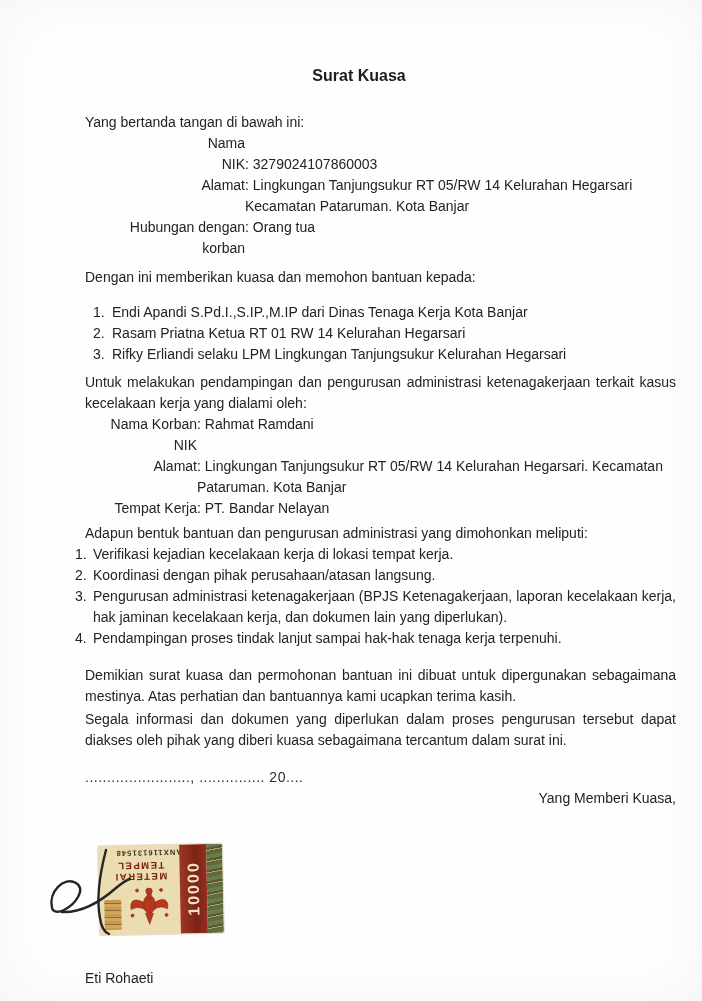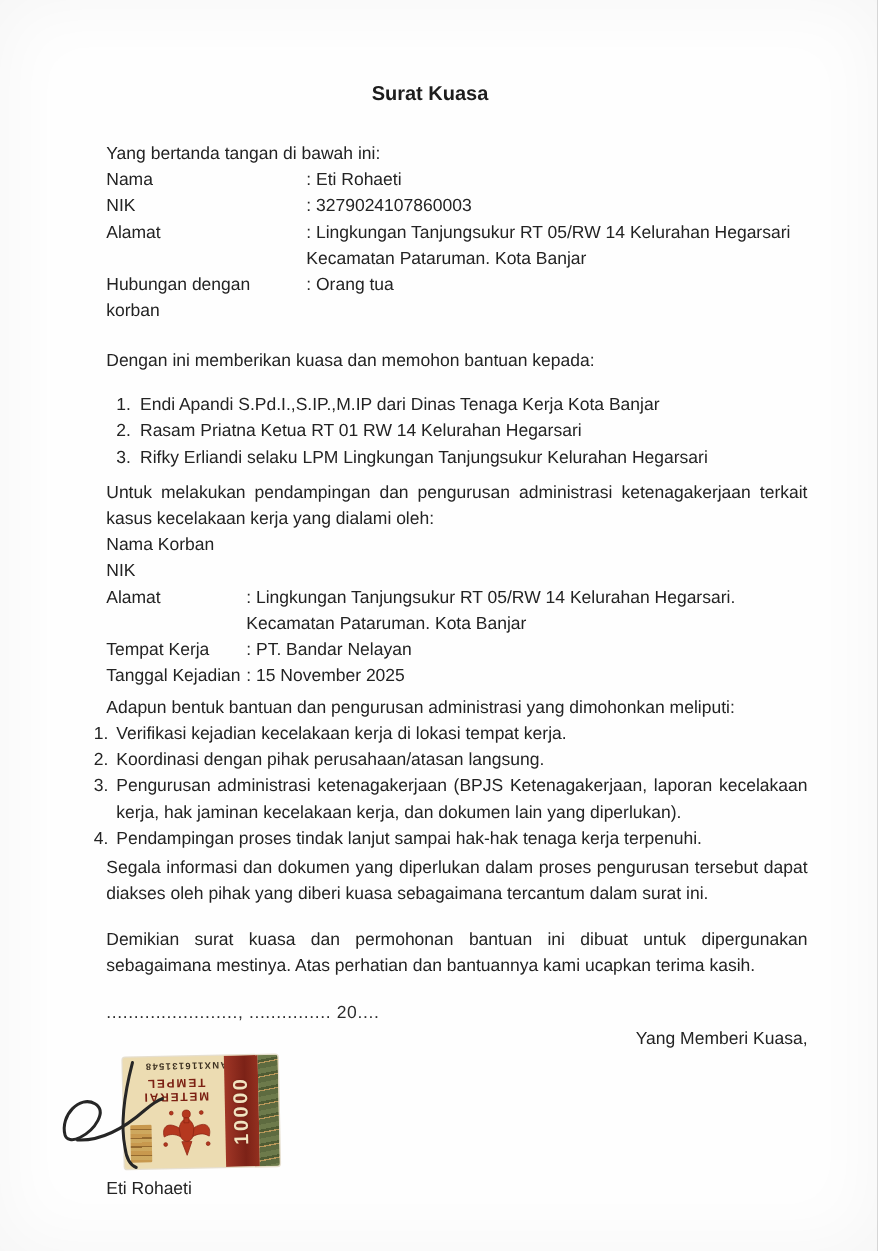--- a/index.html
+++ b/index.html
@@ -3,43 +3,43 @@
 <meta charset="utf-8">
 <style>
   html,body{margin:0;padding:0;}
   body{background:#9a9a9a;font-family:"Liberation Sans","DejaVu Sans",sans-serif;}
   .page{
     position:relative;width:702px;height:1001px;margin:0 auto;
     background:#fefefe;overflow:hidden;color:#232323;
     font-size:14px;line-height:21px;
     box-shadow:inset 0 0 60px rgba(0,0,0,0.04);
   }
-  .content{padding:66px 56px 0 85px;}
+  .content{padding:66px 26px 0 85px;}
   .title{font-size:16px;line-height:20px;font-weight:bold;text-align:center;
          margin:0 -42px 26px -85px;color:#1d1d1d;}
   .opening{margin:0 0 15px 0;}
   .fieldrow{display:flex;align-items:flex-start;}
-  .fieldrow .lbl{flex:0 0 auto;}
+  .fieldrow .lbl{flex:0 0 auto;text-align:right;}
   .grantor .lbl{width:160px;}
   .victim .lbl{width:112px;}
   .fieldrow .val{flex:1 1 auto;}
   .para{margin:0;}
   .justify{text-align:justify;}
   .numlist{margin:0;}
   .numitem{display:flex;}
   .numitem .num{flex:0 0 18px;}
   .numitem .itxt{flex:1 1 auto;}
   .recipients{margin-left:8px;}
   .recipients .num{flex:0 0 19px;}
   .assistance{margin-left:-10px;}
-  .mt14{margin-top:14px;} .mt15{margin-top:19px;} .mt16{margin-top:16px;}
+  .mt14{margin-top:14px;} .mt15{margin-top:8px;} .mt16{margin-top:16px;}
   .mt7{margin-top:7px;} .mt4{margin-top:4px;} .mt2{margin-top:2px;}
   .dateline{margin-top:16px;letter-spacing:0.5px;color:#2c2c2c;}
   .signblock{margin-top:0;text-align:right;}
-  .signer-name{position:absolute;left:85px;top:940px;}
+  .signer-name{position:absolute;left:85px;top:968px;}
 
   
   .stamp{
     position:absolute;left:99px;top:845px;width:124px;height:89px;
     background:#ecdcb2;transform:rotate(-1.2deg);overflow:hidden;
     border-radius:2px;box-shadow:0 0 0 1px rgba(160,130,70,0.25);
   }
   .stamp-serial{
     position:absolute;top:3px;left:6px;width:100px;
     transform:rotate(180deg);transform-origin:center;
@@ -80,21 +80,20 @@
 <div class="page">
   <div class="content">
 
     <h1 class="title">Surat Kuasa</h1>
 
     <p class="para opening">Yang bertanda tangan di bawah ini:</p>
 
     <div class="grantor">
       <div class="fieldrow">
         <span class="lbl">Nama</span>
-        <span class="val">: Eti Rohaeti</span>
       </div>
       <div class="fieldrow">
         <span class="lbl">NIK</span>
         <span class="val">: 3279024107860003</span>
       </div>
       <div class="fieldrow">
         <span class="lbl">Alamat</span>
         <span class="val">: Lingkungan Tanjungsukur RT 05/RW 14 Kelurahan Hegarsari Kecamatan Pataruman. Kota Banjar</span>
       </div>
       <div class="fieldrow">
@@ -118,36 +117,33 @@
         <span class="num">3.</span>
         <div class="itxt">Rifky Erliandi selaku LPM Lingkungan Tanjungsukur Kelurahan  Hegarsari</div>
       </div>
     </div>
 
     <p class="para justify mt7">Untuk melakukan pendampingan dan pengurusan administrasi ketenagakerjaan terkait kasus kecelakaan kerja yang dialami oleh:</p>
 
     <div class="victim">
       <div class="fieldrow">
         <span class="lbl">Nama Korban</span>
+        <span class="val">: Rahmat Ramdani</span>
       </div>
       <div class="fieldrow">
         <span class="lbl">NIK</span>
       </div>
       <div class="fieldrow">
         <span class="lbl">Alamat</span>
         <span class="val">: Lingkungan Tanjungsukur RT 05/RW 14 Kelurahan Hegarsari. Kecamatan Pataruman. Kota Banjar</span>
       </div>
       <div class="fieldrow">
         <span class="lbl">Tempat Kerja</span>
         <span class="val">: PT. Bandar Nelayan</span>
       </div>
-      <div class="fieldrow">
-        <span class="lbl">Tanggal Kejadian</span>
-        <span class="val">: 15 November 2025</span>
-      </div>
     </div>
 
     <p class="para mt4">Adapun bentuk bantuan dan pengurusan administrasi yang dimohonkan meliputi:</p>
 
     <div class="numlist assistance">
       <div class="numitem">
         <span class="num">1.</span>
         <div class="itxt justify">Verifikasi kejadian kecelakaan kerja di lokasi tempat kerja.</div>
       </div>
       <div class="numitem">
@@ -157,23 +153,23 @@
       <div class="numitem">
         <span class="num">3.</span>
         <div class="itxt justify">Pengurusan administrasi ketenagakerjaan (BPJS Ketenagakerjaan, laporan kecelakaan kerja, hak jaminan kecelakaan kerja, dan dokumen lain yang diperlukan).</div>
       </div>
       <div class="numitem">
         <span class="num">4.</span>
         <div class="itxt justify">Pendampingan proses tindak lanjut sampai hak-hak tenaga kerja terpenuhi.</div>
       </div>
     </div>
 
+    <p class="para justify mt16">Demikian surat kuasa dan permohonan bantuan ini dibuat untuk dipergunakan sebagaimana mestinya. Atas perhatian dan bantuannya kami ucapkan terima kasih.</p>
+
     <p class="para justify mt2">Segala informasi dan dokumen yang diperlukan dalam proses pengurusan tersebut dapat diakses oleh pihak yang diberi kuasa sebagaimana tercantum dalam surat ini.</p>
-
-    <p class="para justify mt16">Demikian surat kuasa dan permohonan bantuan ini dibuat untuk dipergunakan sebagaimana mestinya. Atas perhatian dan bantuannya kami ucapkan terima kasih.</p>
 
     <p class="para dateline">........................, ............... 20....</p>
     <p class="para signblock">Yang Memberi Kuasa,</p>
   </div>
 
   <div class="stamp">
     <div class="stamp-serial">ATANX116131548</div>
     <div class="stamp-label">METERAI TEMPEL</div>
     <svg class="stamp-emblem" width="52" height="46" viewBox="0 0 52 46">
       <g fill="#b5381f" stroke="#8e2413" stroke-width="0.6">

